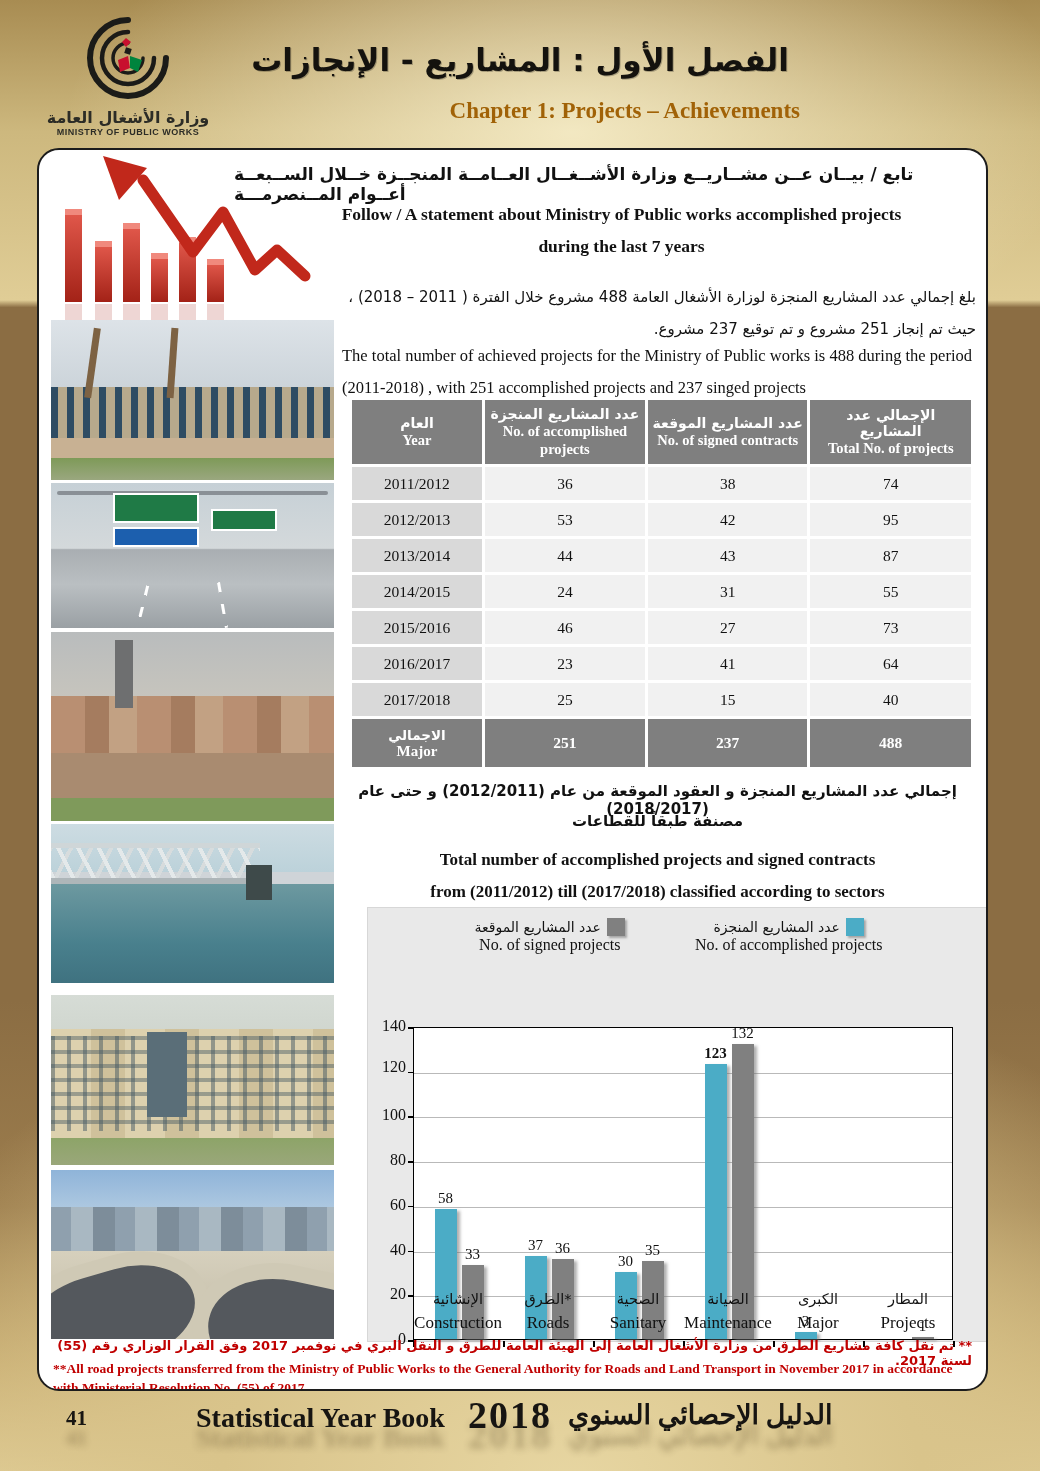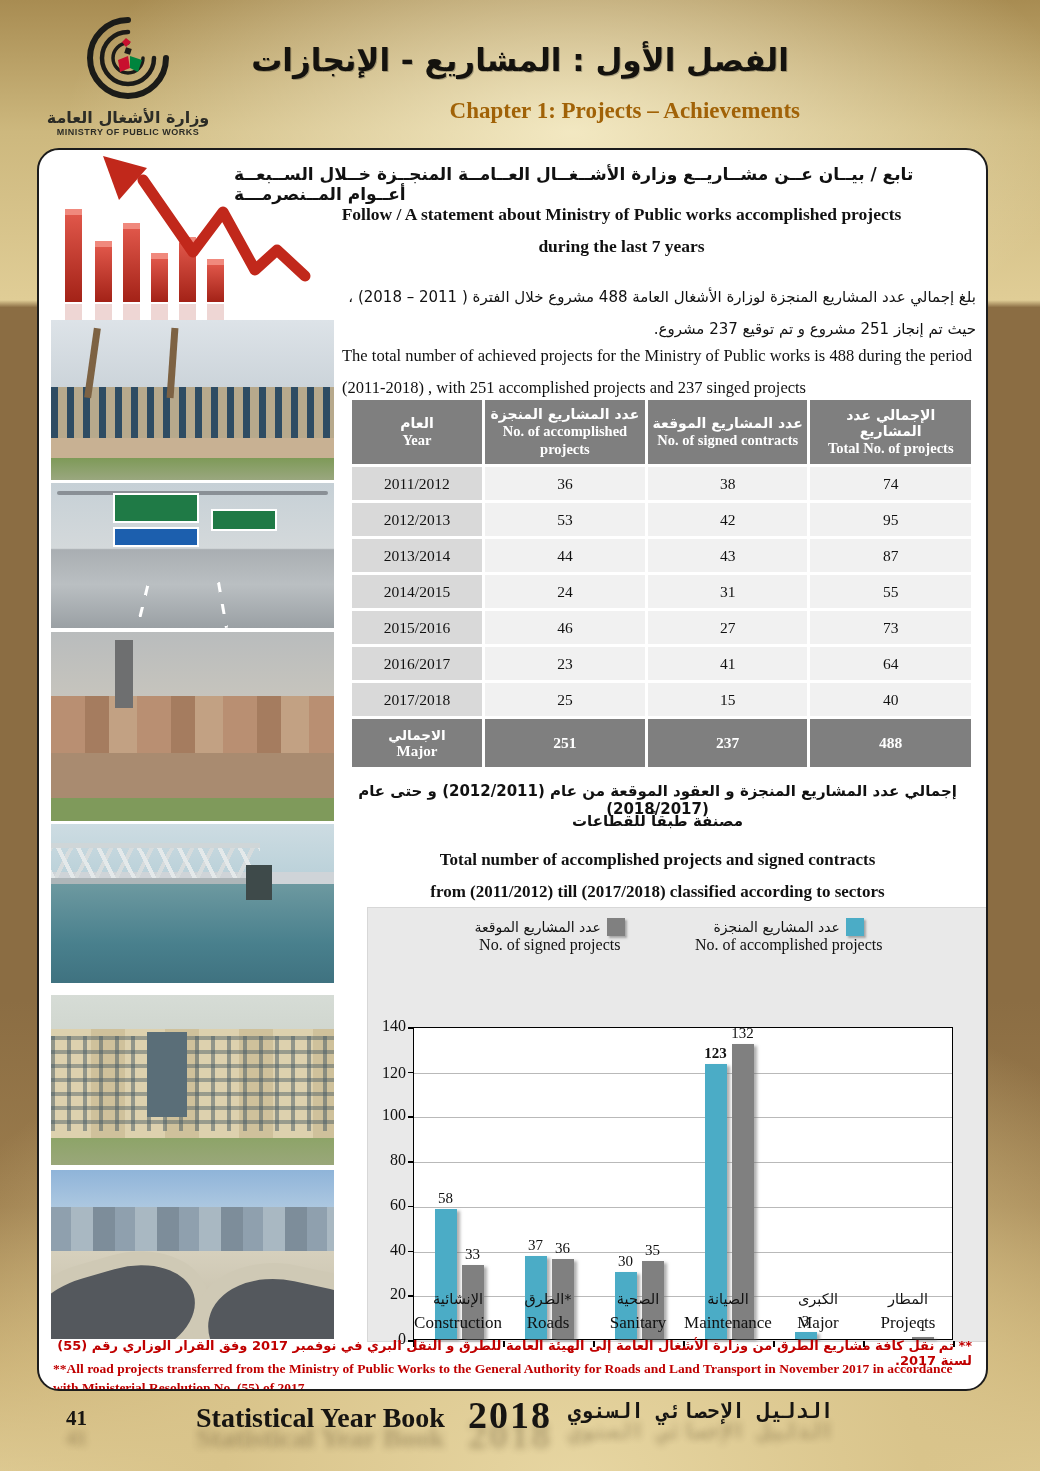--- a/index.html
+++ b/index.html
@@ -116,21 +116,21 @@
   .cat-en { font-size:17px; margin-top:6px; }
   
   .fn { position:absolute; left:14px; right:14px; color:#c00000; font-weight:bold; }
   .fn-ar { top:1188px; text-align:right; direction:rtl; font-size:13px; font-family:"DejaVu Sans",sans-serif; }
   .fn-en { top:1210px; text-align:left; font-size:13.5px; line-height:1.4; }
   
   .footer-item { position:absolute; font-weight:bold; color:#171512; text-shadow:0 20px 7px rgba(60,42,12,.3); }
   .pg-num { left:66px; top:1406px; font-size:21px; }
   .ft-en { left:196px; top:1402px; font-size:28px; }
   .ft-year { left:468px; top:1393px; font-size:38px; letter-spacing:2px; }
-  .ft-ar { left:568px; top:1399px; font-size:21px; font-family:Liberation Mono, monospace; }
+  .ft-ar { left:568px; top:1399px; font-size:27px; font-family:Liberation Serif, serif; }
 </style>
 </head>
 <body>
 
 <div class="logo">
   <svg width="104" height="96" viewBox="0 0 104 96">
     <path d="M52 8 A38 38 0 1 0 90 46" fill="none" stroke="#1b1b18" stroke-width="6" stroke-linecap="round"></path>
     <path d="M52 20 A26 26 0 1 0 78 46" fill="none" stroke="#1b1b18" stroke-width="4.5" stroke-linecap="round"></path>
     <path d="M52 31 A15 15 0 1 0 67 46" fill="none" stroke="#1b1b18" stroke-width="3.5" stroke-linecap="round"></path>
     <polygon points="50,26 55,30 50,35 46,30" fill="#c8102e"></polygon>
@@ -370,21 +370,21 @@
         <div class="ylabel" style="top: 315.286px;">20</div>
         <div class="ytick" style="top: 325.286px;"></div>
         <div class="ylabel" style="top: 270.571px;">40</div>
         <div class="ytick" style="top: 280.571px;"></div>
         <div class="ylabel" style="top: 225.857px;">60</div>
         <div class="ytick" style="top: 235.857px;"></div>
         <div class="ylabel" style="top: 181.143px;">80</div>
         <div class="ytick" style="top: 191.143px;"></div>
         <div class="ylabel" style="top: 136.429px;">100</div>
         <div class="ytick" style="top: 146.429px;"></div>
-        <div class="ylabel" style="top: 94px;">120</div>
+        <div class="ylabel" style="top: 88px;">120</div>
         <div class="ytick" style="top: 101.714px;"></div>
         <div class="ylabel" style="top: 47px;">140</div>
         <div class="ytick" style="top: 57px;"></div>
         <div class="xtick" style="left: 45px;"></div>
         <div class="xtick" style="left: 135px;"></div>
         <div class="xtick" style="left: 225px;"></div>
         <div class="xtick" style="left: 315px;"></div>
         <div class="xtick" style="left: 405px;"></div>
         <div class="xtick" style="left: 495px;"></div>
         <div class="xtick" style="left: 585px;"></div>

